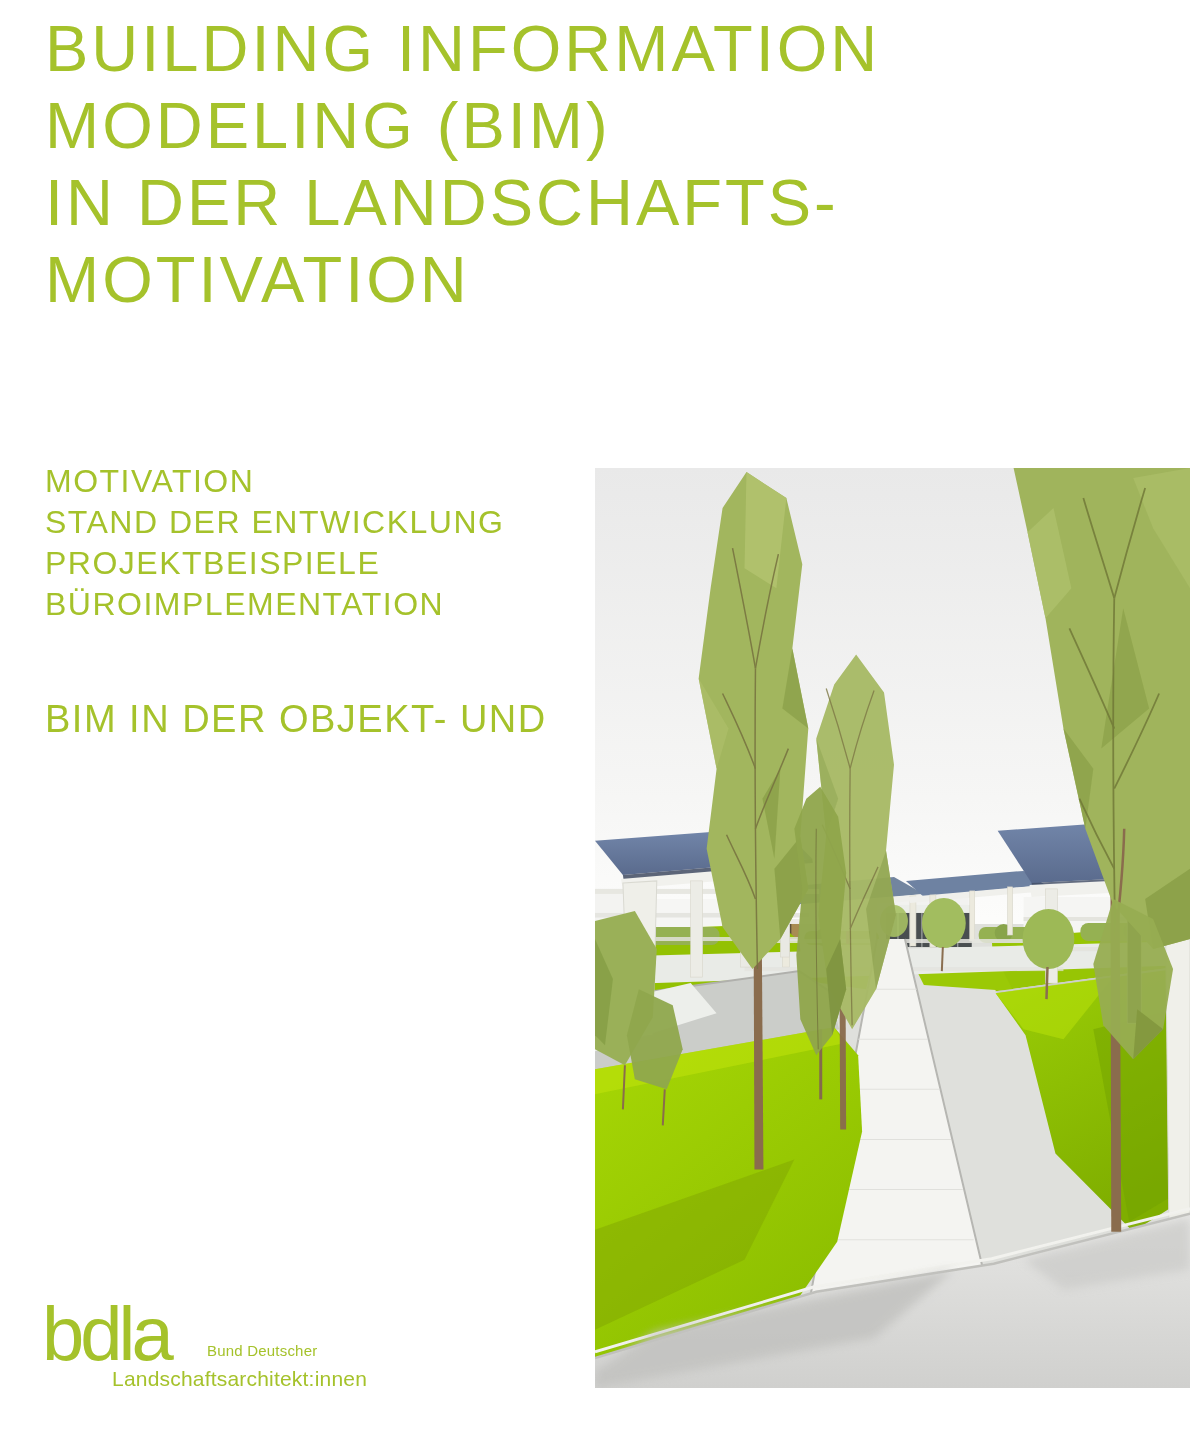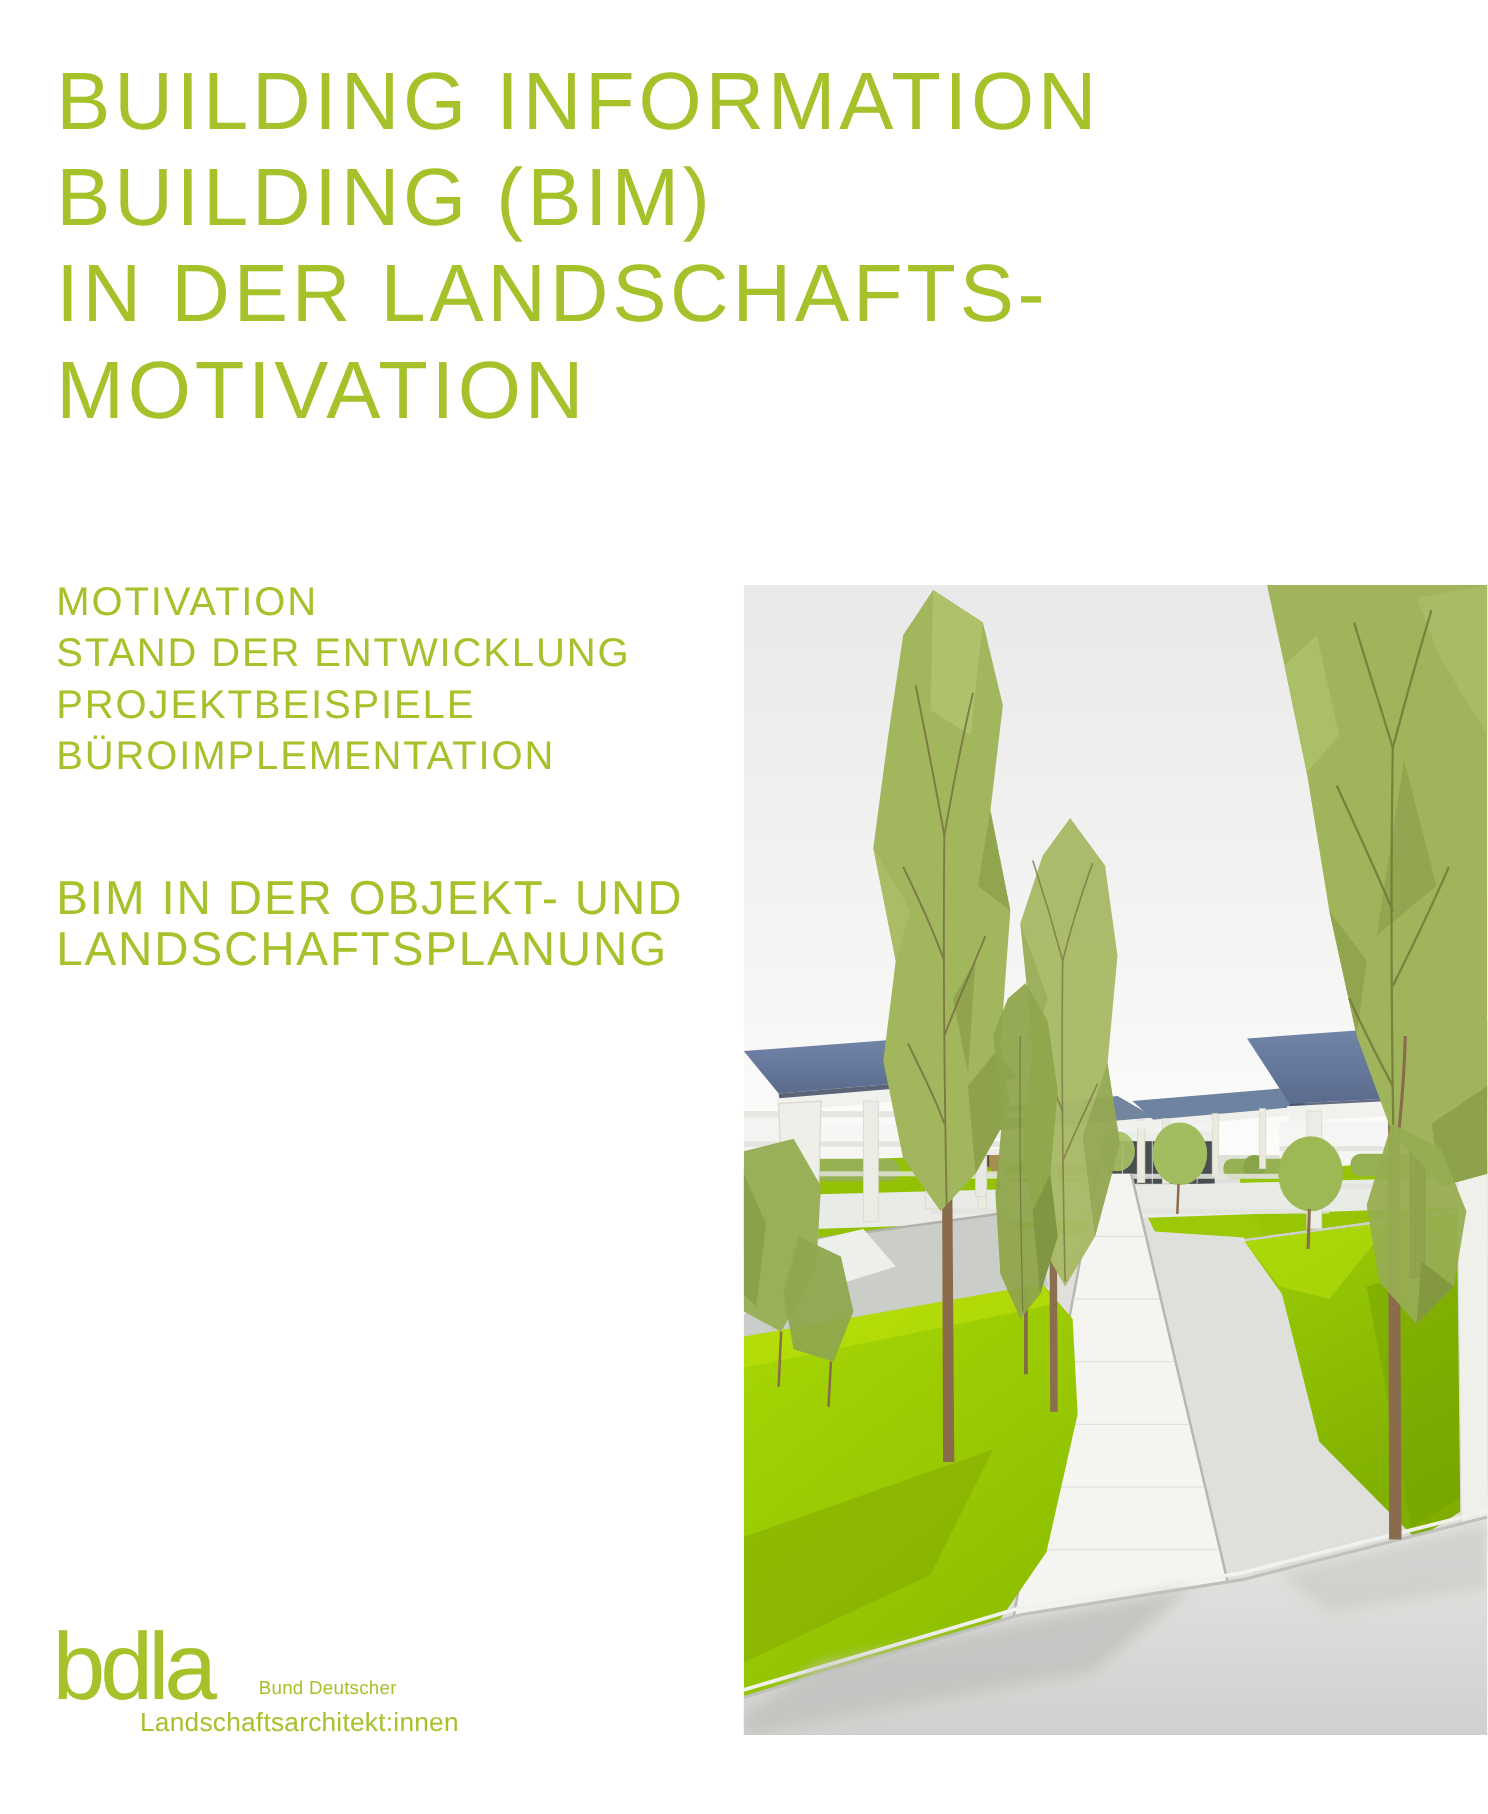--- a/index.html
+++ b/index.html
@@ -1,52 +1,51 @@
 <!DOCTYPE html>
 <html style="--accent: #a5c22b;"><head>
 <meta charset="utf-8">
 <style>
   html,body{margin:0;padding:0;background:#ffffff;}
   body{width:1190px;height:1451px;position:relative;overflow:hidden;
        font-family:"Liberation Sans","DejaVu Sans",sans-serif;}
   .green{color:var(--accent,#a5c22b);}
   .title-block{position:absolute;left:45px;top:10px;font-size:65px;line-height:77px;
-       font-weight:500;letter-spacing:3px;white-space:nowrap;margin-top:32px;}
+       font-weight:500;letter-spacing:3px;white-space:nowrap;}
   .agenda{position:absolute;left:45px;top:461px;font-size:32px;line-height:41px;
        font-weight:500;letter-spacing:1.5px;white-space:nowrap;}
   .subtitle{position:absolute;left:45px;top:699px;font-size:38px;line-height:41px;
        font-weight:500;letter-spacing:1.5px;white-space:nowrap;}
   .render{position:absolute;left:595px;top:468px;width:595px;height:920px;margin:0;}
   .render svg{display:block;width:100%;height:100%;}
   .logo{position:absolute;left:42px;top:1296px;width:320px;height:110px;}
   .logo .wordmark{position:absolute;left:0;top:0;font-size:76px;line-height:76px;
        font-weight:400;letter-spacing:-4px;}
   .logo .tag1{position:absolute;left:165px;top:46px;font-size:15px;letter-spacing:0.2px;}
   .logo .tag2{position:absolute;left:70px;top:71px;font-size:21px;letter-spacing:0.2px;}
 </style>
 </head>
 <body>
 
 <header class="title-block green">
   <div>BUILDING INFORMATION</div>
-  <div>BUILDING (BIM)</div>
+  <div>MODELING (BIM)</div>
   <div>IN DER LANDSCHAFTS-</div>
   <div>MOTIVATION</div>
 </header>
 
 <section class="agenda green">
   <div>MOTIVATION</div>
   <div>STAND DER ENTWICKLUNG</div>
   <div>PROJEKTBEISPIELE</div>
   <div>BÜROIMPLEMENTATION</div>
 </section>
 
 <section class="subtitle green">
   <div>BIM IN DER OBJEKT- UND</div>
-  <div>LANDSCHAFTSPLANUNG</div>
 </section>
 
 <figure class="render" aria-label="3D-Visualisierung: Pappeln, weiße Pergolen mit blaugrauen Dächern, leuchtend grüne Rasenflächen und helle Wege">
 <svg viewBox="0 0 597 918" preserveAspectRatio="none">
   <defs>
     <linearGradient id="sky" x1="0" y1="0" x2="0" y2="1">
       <stop offset="0" stop-color="#e9e9e9"></stop>
           <stop offset="0.7" stop-color="#f6f6f5"></stop>
           <stop offset="1" stop-color="#fdfdfc"></stop>
     </linearGradient>

